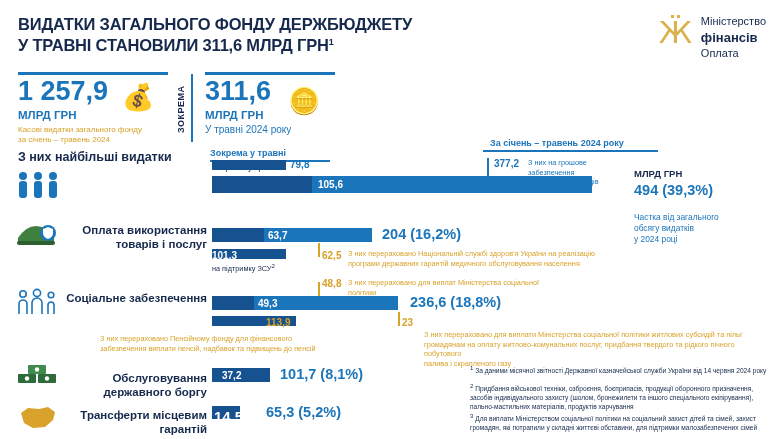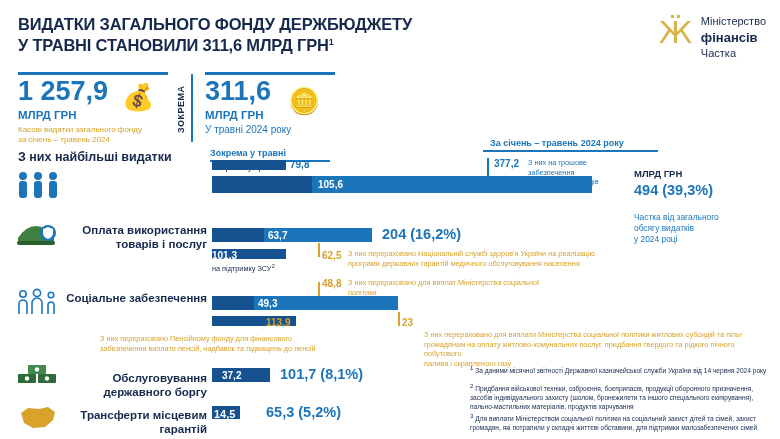--- a/index.html
+++ b/index.html
@@ -110,21 +110,21 @@
     <span>У ТРАВНІ СТАНОВИЛИ 311,6 МЛРД ГРН</span><sup>1</sup>
   </div>
 
   <div class="logo-wrap">
     <div class="logo-mark">
       <div class="trident">Ӝ</div>
     </div>
     <div class="logo-text">
       <div>Міністерство</div>
       <b>фінансів</b>
-      <div>Частка</div>
+      <div>Оплата</div>
     </div>
   </div>
 
   <div class="blue-rule" style="left:18px; top:72px; width:150px; height:3px;"></div>
   <div class="sum-block" style="left:18px; top:78px; width:150px;">
     <div class="sum-amount">1 257,9</div>
     <div class="sum-unit">МЛРД ГРН</div>
     <div class="sum-sub" style="white-space:pre-line;">Касові видатки загального фонду
 за січень – травень 2024</div>
   </div>
@@ -226,20 +226,21 @@
   <div class="row-name" style="left:57px; top:291px;">Соціальне забезпечення</div>
 
   <div class="bar-val outside" style="left:322px; top:278px; color:#d9a22a;">48,8</div>
   <div class="note" style="left:348px; top:278px; width:220px; white-space:pre-line;">З них перераховано для виплат Міністерства соціальної
 політики</div>
   <div class="leader" style="left:318px; top:282px; width:1.5px; height:16px;"></div>
 
   <div class="bar" style="left:212px; top:296px; width:186px; height:14px;"></div>
   <div class="bar dark" style="left:212px; top:296px; width:42px; height:14px;"></div>
   <div class="bar-val" style="left:258px; top:298px;">49,3</div>
+  <div class="total" style="left:410px; top:294px;">236,6 (18,8%)</div>
 
   <div class="bar dark" style="left:212px; top:316px; width:84px; height:10px;"></div>
   <div class="bar-val outside" style="left:266px; top:317px; color:#d9a22a;">113,9</div>
 
   <div class="leader" style="left:398px; top:312px; width:1.5px; height:14px;"></div>
   <div class="bar-val outside" style="left:402px; top:317px; color:#d9a22a;">23</div>
 
   <div class="note" style="left:424px; top:330px; width:348px; white-space:pre-line;">З них перераховано для виплати Міністерства соціальної політики  житлових субсидій та пільг
 громадянам на оплату житлово-комунальних послуг, придбання твердого та рідкого пічного побутового
 палива і скрапленого газу</div>
@@ -267,21 +268,21 @@
   <div class="total" style="left:280px; top:366px;">101,7 (8,1%)</div>
 
   <div class="icon-cell" style="left:12px; top:404px;">
     <svg class="ico" width="46" height="28" viewBox="0 0 46 28">
       <path d="M6 9 L13 4 L24 5 L33 3 L40 8 L38 16 L30 23 L18 24 L9 19 Z" fill="#d9a22a"></path>
     </svg>
   </div>
   <div class="row-name" style="left:57px; top:408px;">Трансферти місцевим гарантій</div>
 
   <div class="bar dark" style="left:212px; top:406px; width:28px; height:13px;"></div>
-  <div class="bar-val outside" style="left:214px; top:408px; color:#ffffff; font-size:11px;">14,5</div>
+  <div class="bar-val outside" style="left:214px; top:408px; color:#ffffff; font-size:15px;">14,5</div>
   <div class="total" style="left:266px; top:404px;">65,3 (5,2%)</div>
 
   <div class="fn" style="left:470px; top:364px; width:300px;">
     <sup>1</sup> <span>За даними місячної звітності Державної казначейської служби України від 14 червня 2024 року</span>
   </div>
   <div class="fn" style="left:470px; top:382px; width:300px;">
     <sup>2</sup> <span>Придбання військової техніки, озброєння, боєприпасів, продукції оборонного призначення, засобів індивідуального захисту (шолом, бронежилети та іншого спеціального екіпірування), пально-мастильних матеріалів, продуктів харчування</span>
   </div>
   <div class="fn" style="left:470px; top:412px; width:300px;">
     <sup>3</sup> <span>Для виплати Міністерством соціальної політики на соціальний захист дітей та сімей, захист громадян, які потрапили у складні життєві обставини, для підтримки малозабезпечених сімей</span>

